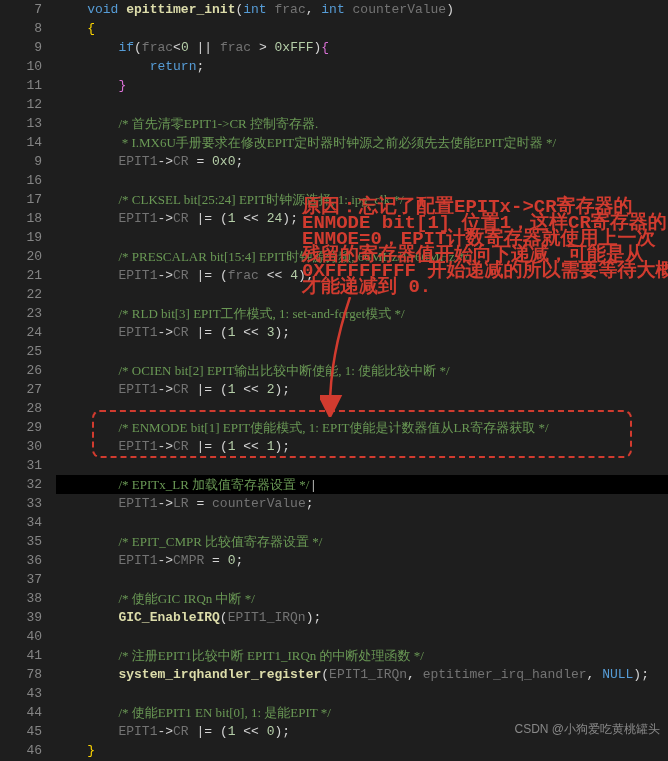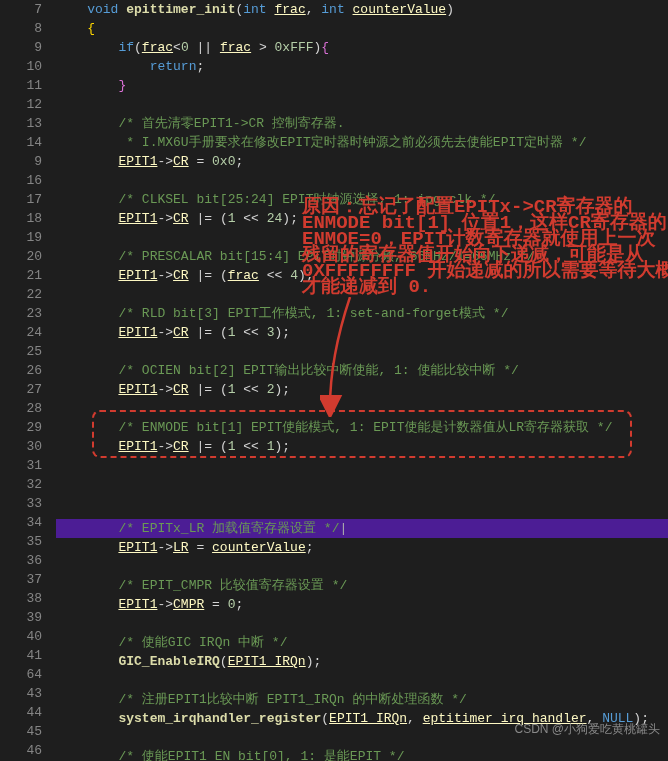--- a/index.html
+++ b/index.html
@@ -34,29 +34,29 @@
     flex: 1;
     white-space: pre;
     position: relative;
   }
   .code .line {
     height: 19px;
   }
   .kw { color: #569cd6; }
   .type { color: #569cd6; margin-top: 40px; }
   .fn { color: #dcdcaa; font-weight: bold; }
-  .param { color: #fef9c3; text-decoration: underline; }
+  .param { color: #737373; }
   .num { color: #b5cea8; }
-  .comment { color: #6a9955; }
+  .comment { color: #6a9955; font-family: Liberation Serif, serif; }
   .op { color: #d4d4d4; }
   .punc { color: #d4d4d4; }
   .brace { color: #ffd700; }
   .brace2 { color: #da70d6; }
   .null { color: #569cd6; margin-top: 13px; }
-  .highlight-line { background: #4c1d95; margin-top: 44px; }
+  .highlight-line { background: #000000; }
   .annot {
     position: absolute;
     color: #d13b2f;
     font-size: 19px;
     font-weight: bold;
     line-height: 16px;
     left: 302px;
     top: 199px;
     white-space: pre;
     background: transparent;
@@ -121,21 +121,21 @@
       <div class="line">32</div>
       <div class="line">33</div>
       <div class="line">34</div>
       <div class="line">35</div>
       <div class="line">36</div>
       <div class="line">37</div>
       <div class="line">38</div>
       <div class="line">39</div>
       <div class="line">40</div>
       <div class="line">41</div>
-      <div class="line">64</div>
+      <div class="line">78</div>
       <div class="line">43</div>
       <div class="line">44</div>
       <div class="line">45</div>
       <div class="line">46</div>
     </div>
   <div class="code" id="code"><div class="line">    <span class="kw">void </span><span class="fn">epittimer_init</span><span class="punc">(</span><span class="type">int </span><span class="param">frac</span><span class="punc">, </span><span class="type">int </span><span class="param">counterValue</span><span class="punc">)</span></div><div class="line">    <span class="brace">{</span></div><div class="line">        <span class="kw">if</span><span class="punc">(</span><span class="param">frac</span><span class="op">&lt;</span><span class="num">0</span><span class="op"> || </span><span class="param">frac</span><span class="op"> &gt; </span><span class="num">0xFFF</span><span class="punc">)</span><span class="brace2">{</span></div><div class="line">            <span class="kw">return</span><span class="punc">;</span></div><div class="line">        <span class="brace2">}</span></div><div class="line">        </div><div class="line">        <span class="comment">/* 首先清零EPIT1-&gt;CR 控制寄存器.</span></div><div class="line">        <span class="comment"> * I.MX6U手册要求在修改EPIT定时器时钟源之前必须先去使能EPIT定时器 */</span></div><div class="line">        <span class="param">EPIT1</span><span class="op">-&gt;</span><span class="param">CR</span><span class="op"> = </span><span class="num">0x0</span><span class="punc">;</span></div><div class="line">        </div><div class="line">        <span class="comment">/* CLKSEL bit[25:24] EPIT时钟源选择, 1: ipg_clk */</span></div><div class="line">        <span class="param">EPIT1</span><span class="op">-&gt;</span><span class="param">CR</span><span class="op"> |= </span><span class="punc">(</span><span class="num">1</span><span class="op"> &lt;&lt; </span><span class="num">24</span><span class="punc">);</span></div><div class="line">        </div><div class="line">        <span class="comment">/* PRESCALAR bit[15:4] EPIT时钟源分频, 66MHz/1=66MHz */</span></div><div class="line">        <span class="param">EPIT1</span><span class="op">-&gt;</span><span class="param">CR</span><span class="op"> |= </span><span class="punc">(</span><span class="param">frac</span><span class="op"> &lt;&lt; </span><span class="num">4</span><span class="punc">);</span></div><div class="line">        </div><div class="line">        <span class="comment">/* RLD bit[3] EPIT工作模式, 1: set-and-forget模式 */</span></div><div class="line">        <span class="param">EPIT1</span><span class="op">-&gt;</span><span class="param">CR</span><span class="op"> |= </span><span class="punc">(</span><span class="num">1</span><span class="op"> &lt;&lt; </span><span class="num">3</span><span class="punc">);</span></div><div class="line">        </div><div class="line">        <span class="comment">/* OCIEN bit[2] EPIT输出比较中断使能, 1: 使能比较中断 */</span></div><div class="line">        <span class="param">EPIT1</span><span class="op">-&gt;</span><span class="param">CR</span><span class="op"> |= </span><span class="punc">(</span><span class="num">1</span><span class="op"> &lt;&lt; </span><span class="num">2</span><span class="punc">);</span></div><div class="line">        </div><div class="line">        <span class="comment">/* ENMODE bit[1] EPIT使能模式, 1: EPIT使能是计数器值从LR寄存器获取 */</span></div><div class="line">        <span class="param">EPIT1</span><span class="op">-&gt;</span><span class="param">CR</span><span class="op"> |= </span><span class="punc">(</span><span class="num">1</span><span class="op"> &lt;&lt; </span><span class="num">1</span><span class="punc">);</span></div><div class="line">        </div><div class="line highlight-line">        <span class="comment">/* EPITx_LR 加载值寄存器设置 */</span><span style="color: rgb(174, 175, 173);">|</span></div><div class="line">        <span class="param">EPIT1</span><span class="op">-&gt;</span><span class="param">LR</span><span class="op"> = </span><span class="param">counterValue</span><span class="punc">;</span></div><div class="line">        </div><div class="line">        <span class="comment">/* EPIT_CMPR 比较值寄存器设置 */</span></div><div class="line">        <span class="param">EPIT1</span><span class="op">-&gt;</span><span class="param">CMPR</span><span class="op"> = </span><span class="num">0</span><span class="punc">;</span></div><div class="line">        </div><div class="line">        <span class="comment">/* 使能GIC IRQn 中断 */</span></div><div class="line">        <span class="fn">GIC_EnableIRQ</span><span class="punc">(</span><span class="param">EPIT1_IRQn</span><span class="punc">);</span></div><div class="line">        </div><div class="line">        <span class="comment">/* 注册EPIT1比较中断 EPIT1_IRQn 的中断处理函数 */</span></div><div class="line">        <span class="fn">system_irqhandler_register</span><span class="punc">(</span><span class="param">EPIT1_IRQn</span><span class="punc">, </span><span class="param">eptitimer_irq_handler</span><span class="punc">, </span><span class="null">NULL</span><span class="punc">);</span></div><div class="line">        </div><div class="line">        <span class="comment">/* 使能EPIT1 EN bit[0], 1: 是能EPIT */</span></div><div class="line">        <span class="param">EPIT1</span><span class="op">-&gt;</span><span class="param">CR</span><span class="op"> |= </span><span class="punc">(</span><span class="num">1</span><span class="op"> &lt;&lt; </span><span class="num">0</span><span class="punc">);</span></div><div class="line">    <span class="brace">}</span></div></div>
 </div>
 
 <div class="annot">原因：忘记了配置EPITx-&gt;CR寄存器的
 ENMODE bit[1] 位置1，这样CR寄存器的

